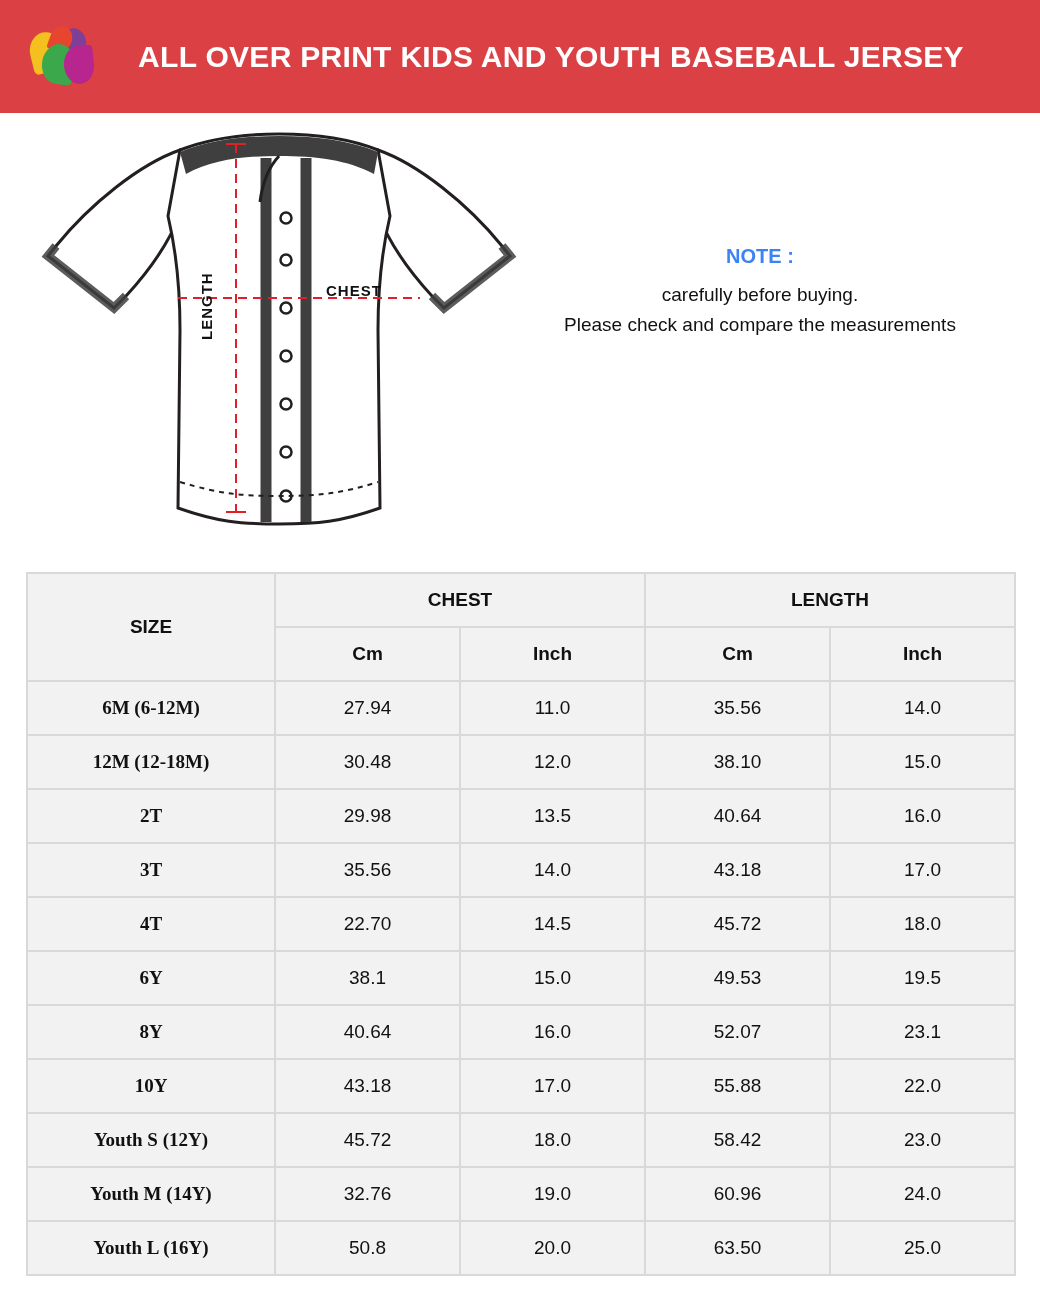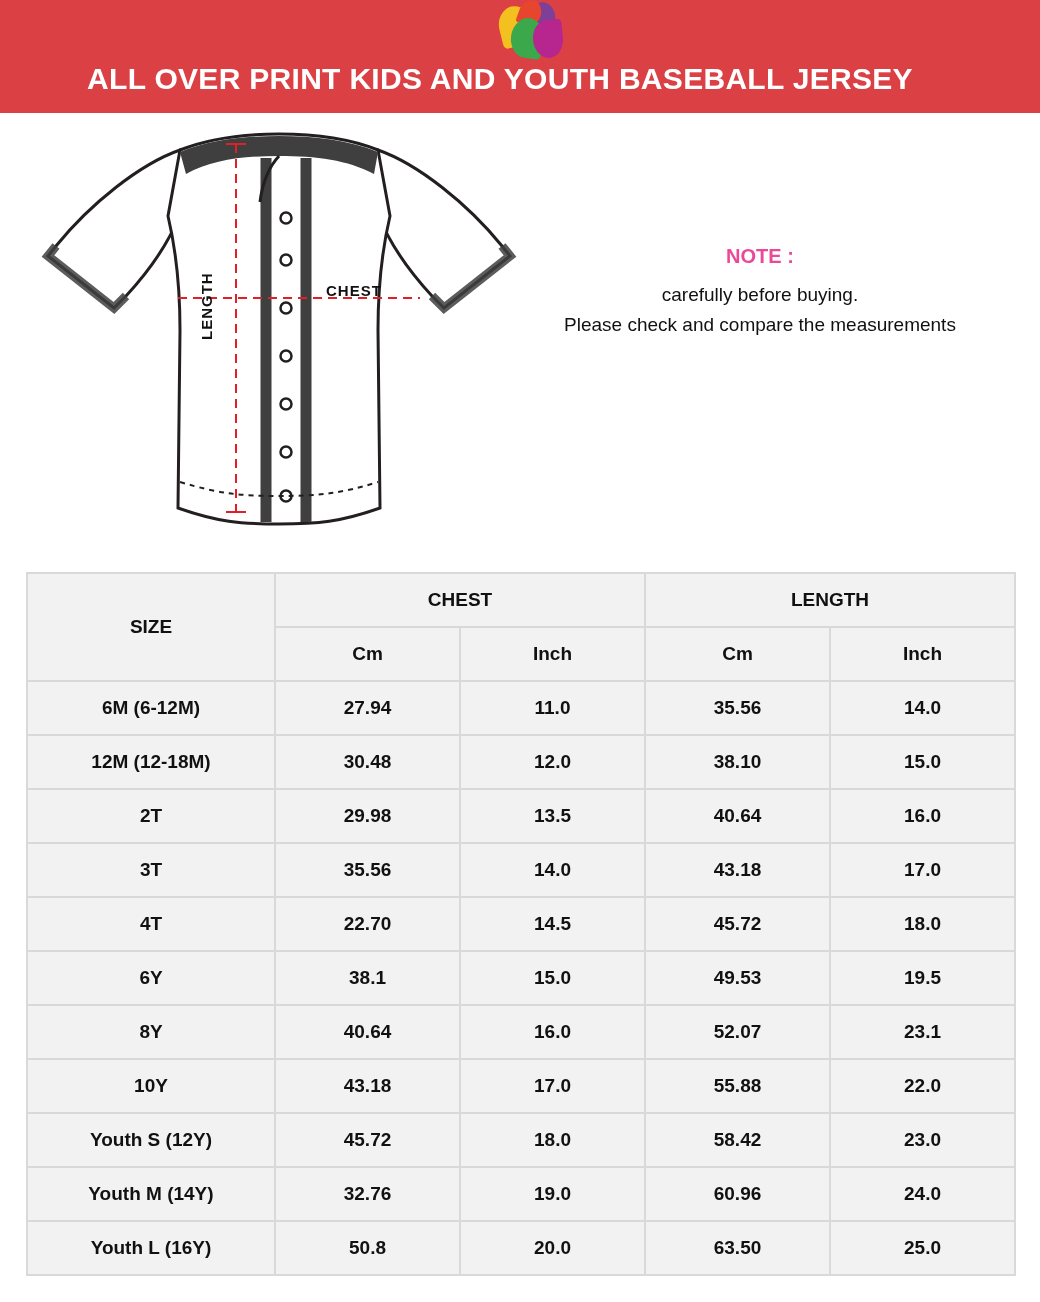--- a/index.html
+++ b/index.html
@@ -17,21 +17,20 @@
   }
 
   
   .header {
     position: absolute;
     left: 0; top: 0;
     width: 1040px; height: 113px;
     background: #db4044;
     display: flex;
     align-items: center;
-    flex-direction: column;
   }
   .logo {
     position: relative;
     width: 72px; height: 62px;
     margin-left: 30px;
     flex: none;
   }
   .logo .petal {
     position: absolute;
     border-radius: 50% 50% 50% 12%;
@@ -86,21 +85,21 @@
     width: 520px; height: 420px;
   }
   .note {
     position: absolute;
     left: 500px; top: 245px;
     width: 520px;
     text-align: center;
     color: #111;
   }
   .note-title {
-    color: #ec4899;
+    color: #3b82f6;
     font-weight: bold;
     font-size: 20px;
     margin-bottom: 12px;
   }
   .note-line {
     font-size: 19px;
     line-height: 30px;
   }
   .note-line b { font-weight: bold; }
 
@@ -123,22 +122,22 @@
     color: #111;
     height: 54px;
     padding: 0 2px;
   }
   thead th {
     font-weight: bold;
     font-size: 19px;
   }
   .col-size { width: 248px; }
   .col-num  { width: 185px; }
-  tbody td.size-cell { font-weight: bold; }
-  tbody td.val-cell { font-weight: bold; }
+  tbody td.size-cell { font-weight: bold; font-family: Liberation Serif, serif; }
+  tbody td.val-cell { font-weight: normal; }
 </style>
 </head>
 <body>
 
 <div class="page">
 
   <div class="header">
     <div class="logo">
       <div class="petal p1"></div>
       <div class="petal p3"></div>

